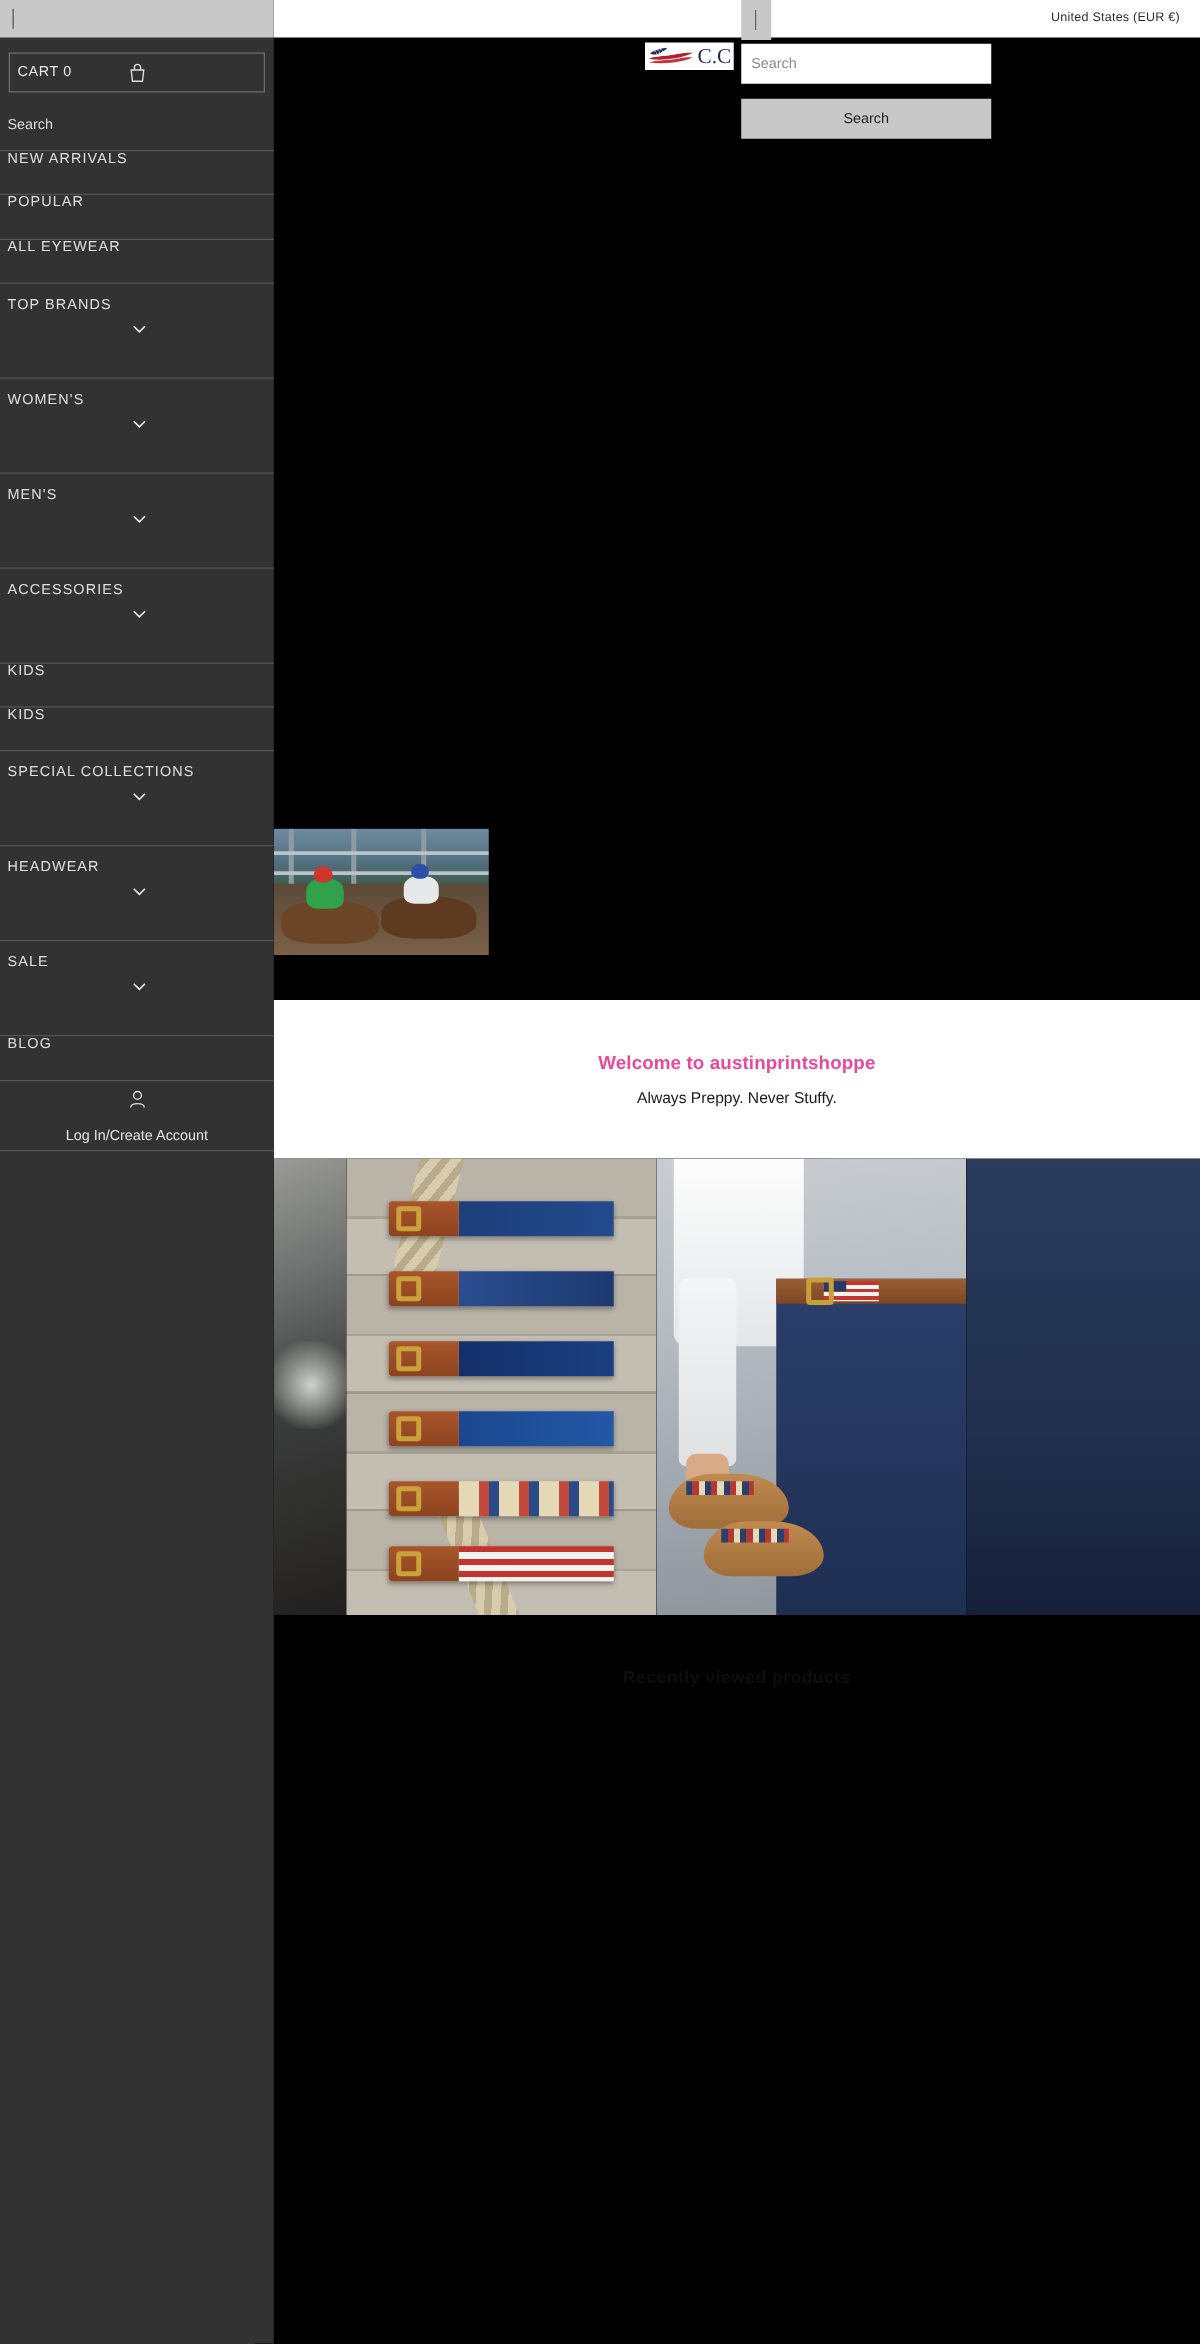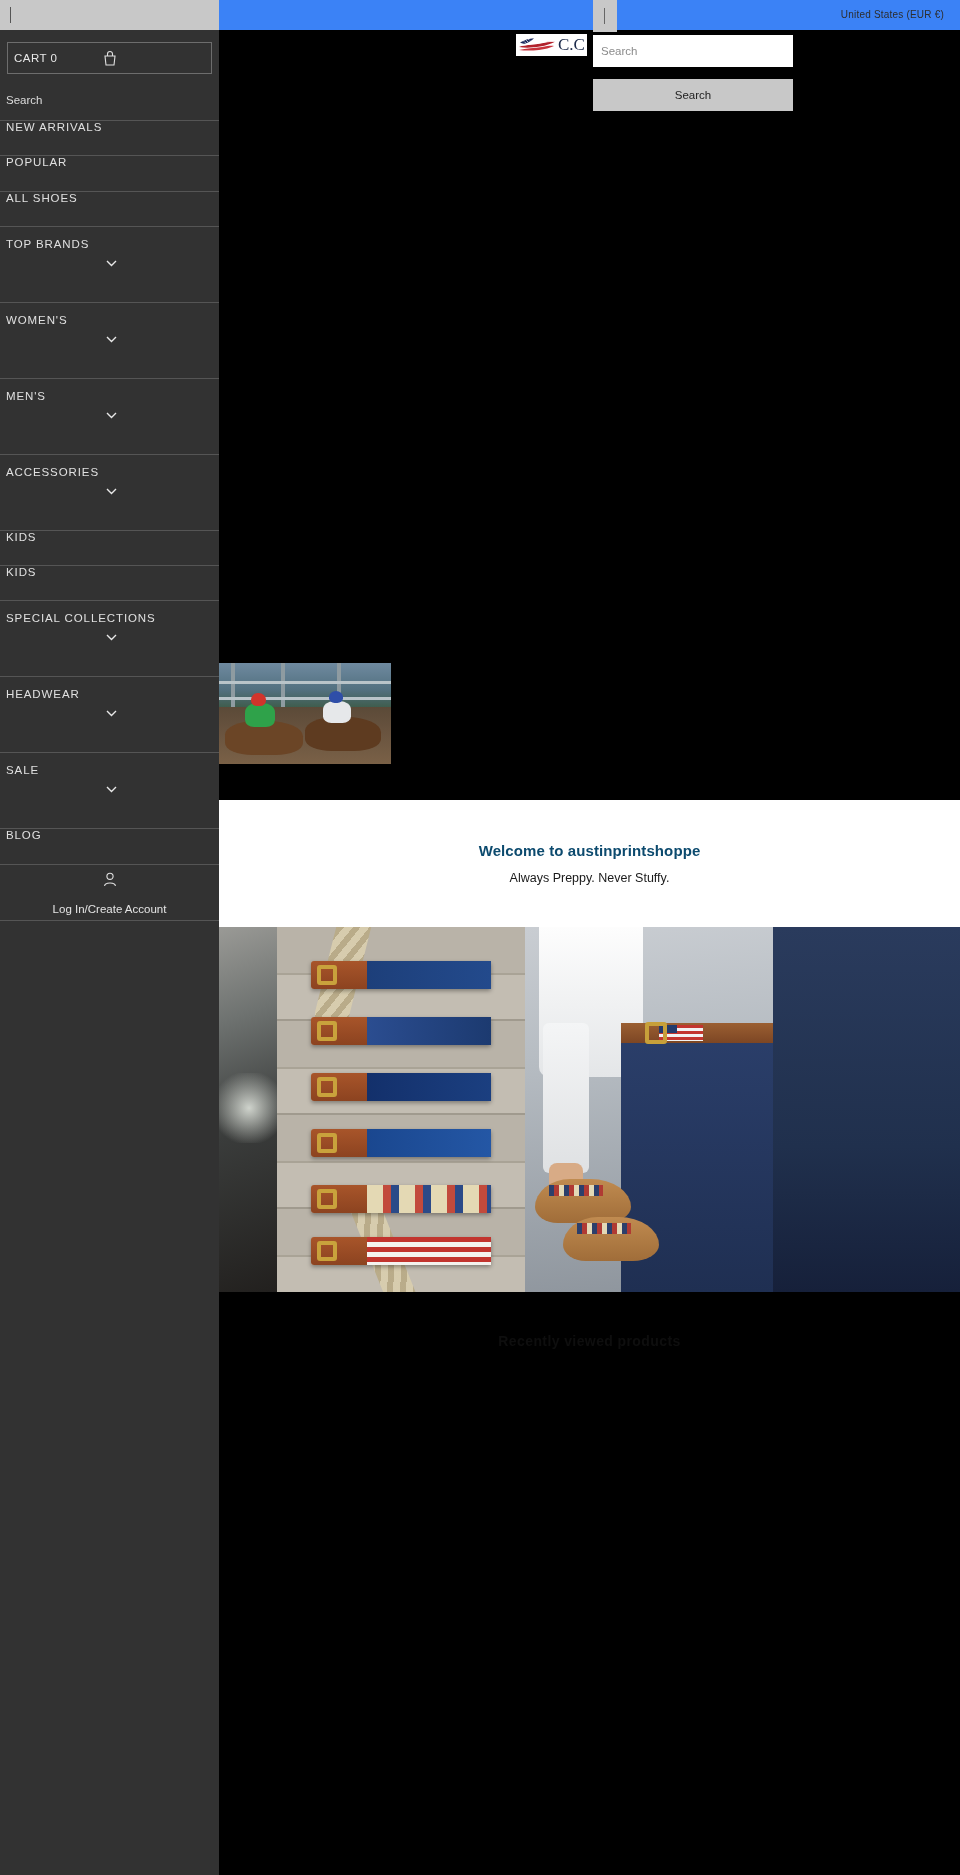--- a/index.html
+++ b/index.html
@@ -79,21 +79,21 @@
     justify-content: center; gap: 16px;
     padding-top: 2px;
   }
   .account-icon { width: 14px; height: 15px; }
   .account-label { color: #e4e4e4; font-size: 11.5px; }
 
   
   .topbar {
     position: absolute; left: 219px; top: 0;
     width: 741px; height: 30px;
-    background: #3b82f6;
+    background: #ffffff;
     z-index: 20;
   }
   .locale-text {
     position: absolute; right: 16px; top: 9px;
     color: #2d2d2d;
     font-size: 10px;
     letter-spacing: 0.2px;
     white-space: nowrap;
   }
 
@@ -185,21 +185,21 @@
     position: absolute; left: 219px; top: 800px;
     width: 741px; height: 127px;
     background: #fff;
     display: flex; flex-direction: column;
     align-items: center; justify-content: center;
     gap: 12px;
   }
   .welcome h1 {
     font-size: 15px;
     font-weight: bold;
-    color: #0c4a6e;
+    color: #ec4899;
     letter-spacing: 0.1px;
   }
   .welcome p {
     font-size: 12.5px;
     color: #1a1a1a;
     font-weight: 400;
   }
 
   
   .gallery {
@@ -334,21 +334,21 @@
 
         <li class="nav-item simple">
           <span class="nav-label">NEW ARRIVALS</span>
         </li>
 
         <li class="nav-item simple">
           <span class="nav-label">POPULAR</span>
         </li>
 
         <li class="nav-item simple">
-          <span class="nav-label">ALL SHOES</span>
+          <span class="nav-label">ALL EYEWEAR</span>
         </li>
 
         <li class="nav-item expandable">
           <span class="nav-label">TOP BRANDS</span>
           <span class="chev">
             <svg width="11" height="7" viewBox="0 0 11 7">
                 <path d="M1 1 L5.5 5.5 L10 1" fill="none" stroke="#e8e8e8" stroke-width="1.4"></path>
               </svg>
           </span>
         </li>

